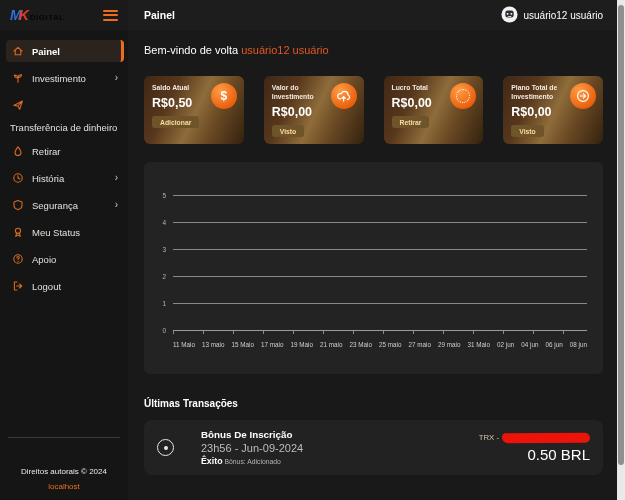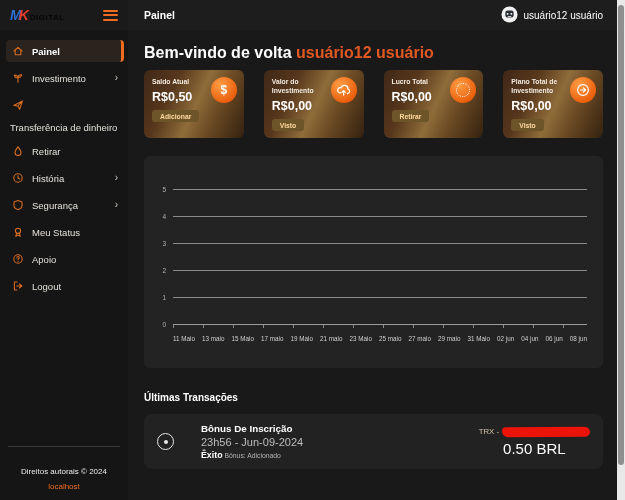--- a/index.html
+++ b/index.html
@@ -15,34 +15,34 @@
   .ltxt{color:#070707;font-size:8px;font-weight:bold;letter-spacing:.5px;margin-left:1px}
   .hamburger{width:15px;cursor:pointer}
   .hamburger i{display:block;height:2px;background:#ed6c1e;margin:2.5px 0;border-radius:1px}
   .nav{margin-top:10px;padding:0 4px 0 6px}
   .nav-item{display:flex;align-items:center;gap:8px;padding:5px 6px;margin-bottom:5px;border-radius:4px;color:#e4e0db;font-size:9.5px;cursor:pointer}
   .nav-item .nicon{width:12px;height:12px;flex:0 0 12px;display:flex}
   .nav-item.active{background:#2b241e;border-right:3px solid #ed6c1e;font-weight:bold;color:#fff}
   .nav-item.wrap{flex-wrap:wrap;padding-bottom:2px}
   .nav-item.wrap .nlabel{width:100%;margin-top:3px;white-space:nowrap;margin-left:-2px}
   .chev{margin-left:auto;color:#cfcabf;font-size:10px;line-height:1}
-  .side-footer{position:absolute;bottom:6px;left:8px;right:8px;border-top:1px solid #3a3a3a;padding-top:18px;text-align:center;font-size:8px;color:#e8e8e8;line-height:1.8}
+  .side-footer{position:absolute;bottom:6px;left:8px;right:8px;border-top:1px solid #3a3a3a;padding-top:27px;text-align:center;font-size:8px;color:#e8e8e8;line-height:1.8}
   .side-footer .localhost{color:#ed6c1e;cursor:pointer}
 
   
   .main{position:absolute;left:128px;right:8px;top:0;bottom:0;background:#191919}
   .topbar{height:30px;background:#1d1d1d;display:flex;align-items:center;justify-content:space-between;padding:0 14px 0 16px}
   .page-title{color:#fff;font-weight:bold;font-size:10.5px}
   .user-chip{display:flex;align-items:center;gap:6px;color:#fff;font-size:10px;cursor:pointer}
   .content{padding:14px 14px 0 16px}
-  .welcome{color:#fff;font-size:16px;font-weight:bold}
+  .welcome{color:#fff;font-size:11px;font-weight:normal}
   .wname{color:#e25822}
 
   
-  .cards{display:flex;gap:20px;margin-top:8px}
+  .cards{display:flex;gap:20px;margin-top:20px}
   .card{position:relative;flex:1;height:68px;border-radius:6px;padding:7px 8px;box-sizing:border-box;overflow:hidden;
         background:linear-gradient(115deg,#402817 0%,#57371c 28%,#8f6c3a 52%,#6b4a24 70%,#33210f 100%)}
   .card-title{color:#f3ece2;font-size:6.8px;font-weight:bold;line-height:1.35;padding-right:26px}
   .card-value{color:#fff;font-size:12.5px;font-weight:bold;margin-top:4px}
   .card-btn{display:inline-block;margin-top:6px;padding:2.5px 8px;background:#6e5529;color:#ffd9a0;font-size:6.8px;font-weight:bold;border:none;border-radius:3px;cursor:pointer;font-family:inherit}
   .card-ico{position:absolute;top:7px;right:7px;width:26px;height:26px;border-radius:50%;
             background:radial-gradient(circle at 35% 30%,#ff9d45,#e95d0a 75%);display:flex;align-items:center;justify-content:center;color:#fff;font-size:12px;font-weight:bold}
   .spinner-dotted{width:12px;height:12px;border:1.6px dotted #fff;border-radius:50%}
 
   
@@ -61,21 +61,21 @@
   .tx-heading{margin-top:24px;color:#fff;font-weight:bold;font-size:10px}
   .tx-row{margin-top:11px;background:#222;border-radius:8px;padding:9px 13px;display:flex;align-items:center;cursor:pointer}
   .tx-ico{width:15px;height:15px;border:1.4px solid #e8e8e8;border-radius:50%;position:relative;flex:0 0 15px}
   .tx-ico::after{content:"";position:absolute;left:50%;top:50%;width:4px;height:4px;margin:-2px 0 0 -2px;border-radius:50%;background:#e8e8e8}
   .tx-main{margin-left:27px}
   .tx-title{color:#fff;font-weight:bold;font-size:9.8px}
   .tx-date{color:#bdbdbd;font-size:11px;margin-top:2px}
   .tx-status{display:flex;align-items:baseline;gap:2px;margin-top:2px}
   .tx-status b{color:#fff;font-size:8.8px}
   .tx-note{color:#b5b5b5;font-size:6.8px}
-  .tx-right{margin-left:auto;text-align:center}
+  .tx-right{margin-left:auto;text-align:right}
   .trx-line{display:flex;align-items:center;justify-content:flex-end;gap:3px}
   .trx-label{color:#d4c2a8;font-size:7.8px}
   .redact{width:88px;height:10px;background:#ec1309;border-radius:5px 7px 6px 8px;transform:rotate(-.5deg)}
   .amount{color:#fff;font-size:15px;margin-top:3px}
 
   
   .scrollbar{position:absolute;right:0;top:0;bottom:0;width:8px;background:#e9e9e9;z-index:3}
   .thumb{position:absolute;left:1px;top:5px;width:6px;height:460px;background:#8f8f8f;border-radius:3px;cursor:pointer}
 
   svg.nic{stroke:#d66a1f;stroke-width:1.1;fill:none;stroke-linecap:round;stroke-linejoin:round}

